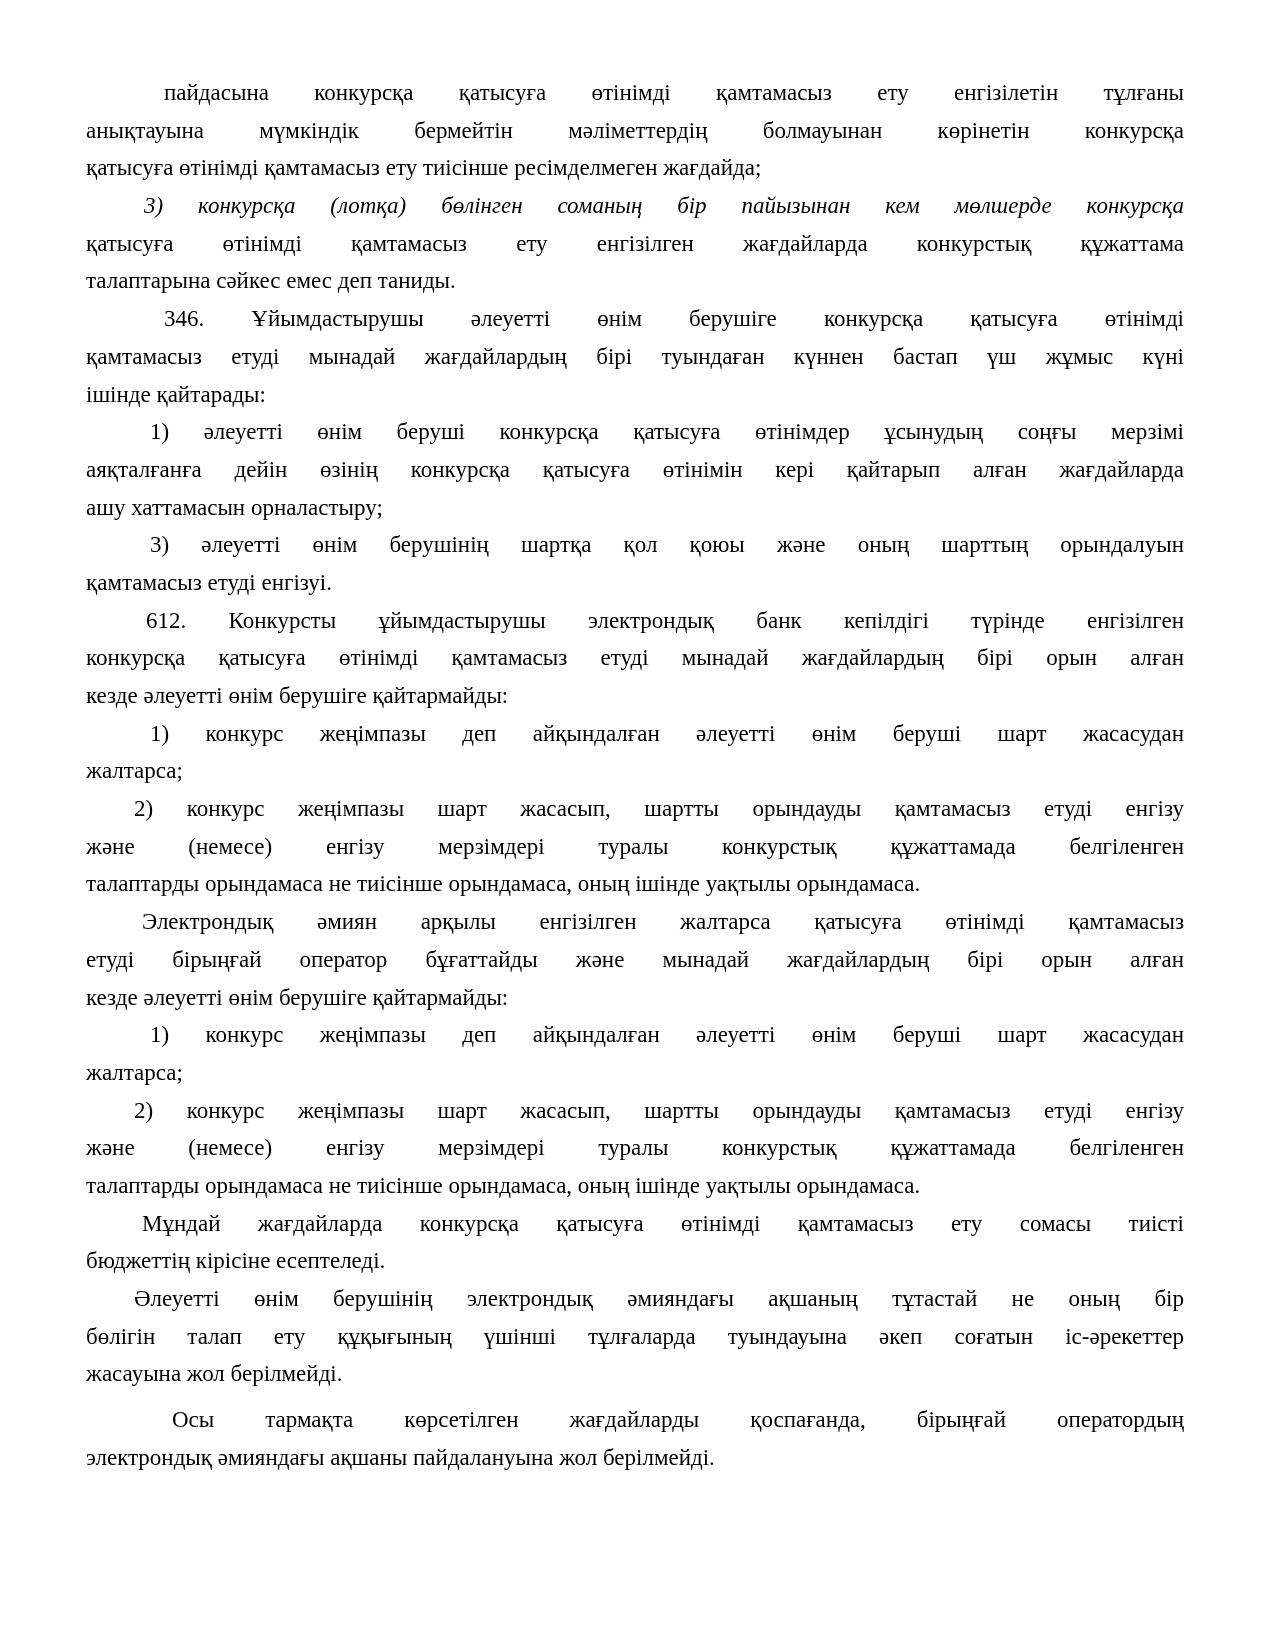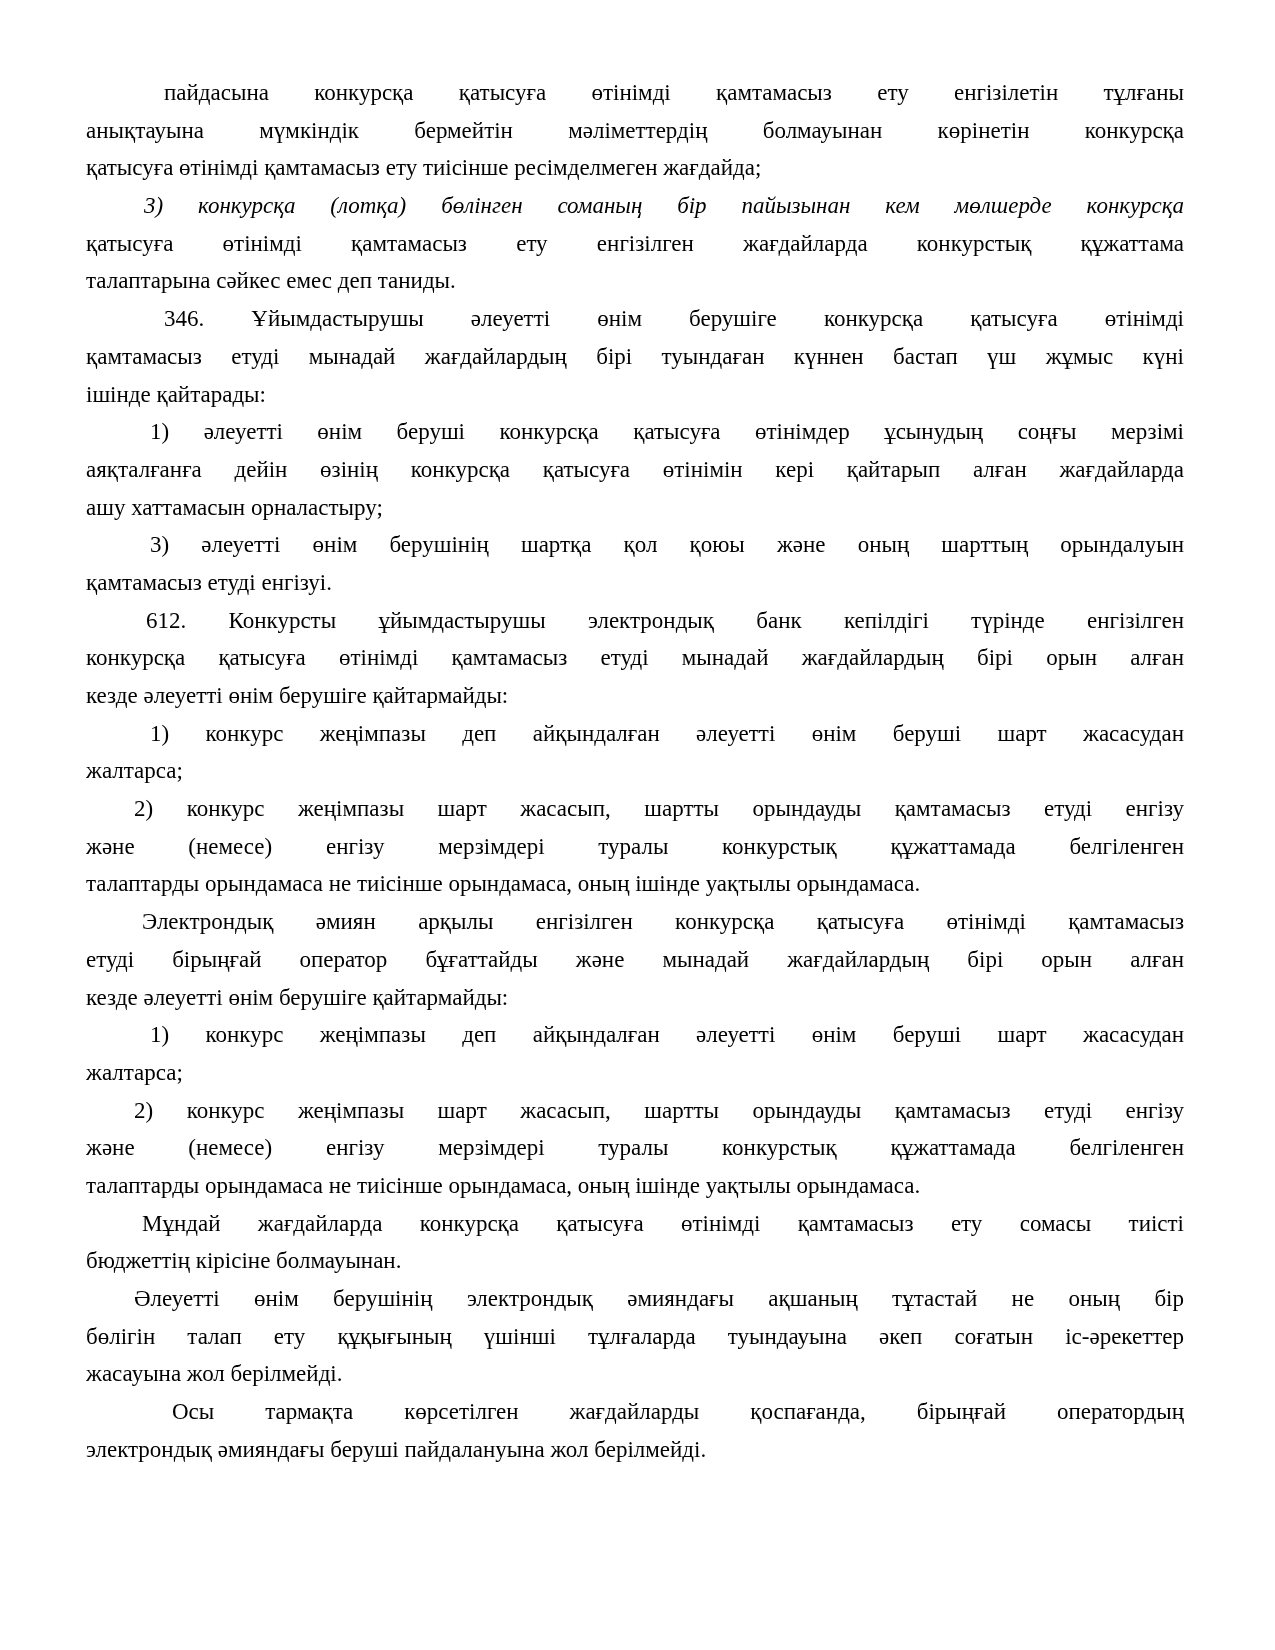--- a/index.html
+++ b/index.html
@@ -34,21 +34,21 @@
     .ln.last {
       text-align: center;
       text-align-last: left;
     }
     .i1 { padding-left: 78px; }
     .i2 { padding-left: 58px; font-style: italic; }
     .i3 { padding-left: 64px; }
     .i5 { padding-left: 48px; }
     .i6 { padding-left: 60px; }
     .i7 { padding-left: 56px; }
-    .i8 { padding-left: 86px; }
+    .i8 { padding-left: 86px; margin-top: 8px; }
     .para { display: block; }
   </style>
 </head>
 <body>
 
 <div class="page">
 
   <div class="para">
     <span class="ln i1">пайдасына конкурсқа қатысуға өтінімді қамтамасыз ету енгізілетін тұлғаны</span>
     <span class="ln">анықтауына мүмкіндік бермейтін мәліметтердің болмауынан көрінетін конкурсқа</span>
@@ -90,45 +90,45 @@
     <span class="ln last">жалтарса;</span>
   </div>
 
   <div class="para">
     <span class="ln i5">2) конкурс жеңімпазы шарт жасасып, шартты орындауды қамтамасыз етуді енгізу</span>
     <span class="ln">және (немесе) енгізу мерзімдері туралы конкурстық құжаттамада белгіленген</span>
     <span class="ln last">талаптарды орындамаса не тиісінше орындамаса, оның ішінде уақтылы орындамаса.</span>
   </div>
 
   <div class="para">
-    <span class="ln i7">Электрондық әмиян арқылы енгізілген конкурсқа қатысуға өтінімді қамтамасыз</span>
+    <span class="ln i7">Электрондық әмиян арқылы енгізілген жалтарса қатысуға өтінімді қамтамасыз</span>
     <span class="ln">етуді бірыңғай оператор бұғаттайды және мынадай жағдайлардың бірі орын алған</span>
     <span class="ln last">кезде әлеуетті өнім берушіге қайтармайды:</span>
   </div>
 
   <div class="para">
     <span class="ln i3">1) конкурс жеңімпазы деп айқындалған әлеуетті өнім беруші шарт жасасудан</span>
     <span class="ln last">жалтарса;</span>
   </div>
 
   <div class="para">
     <span class="ln i5">2) конкурс жеңімпазы шарт жасасып, шартты орындауды қамтамасыз етуді енгізу</span>
     <span class="ln">және (немесе) енгізу мерзімдері туралы конкурстық құжаттамада белгіленген</span>
     <span class="ln last">талаптарды орындамаса не тиісінше орындамаса, оның ішінде уақтылы орындамаса.</span>
   </div>
 
   <div class="para">
     <span class="ln i7">Мұндай жағдайларда конкурсқа қатысуға өтінімді қамтамасыз ету сомасы тиісті</span>
-    <span class="ln last">бюджеттің кірісіне болмауынан.</span>
+    <span class="ln last">бюджеттің кірісіне есептеледі.</span>
   </div>
 
   <div class="para">
     <span class="ln i5">Әлеуетті өнім берушінің электрондық әмияндағы ақшаның тұтастай не оның бір</span>
     <span class="ln">бөлігін талап ету құқығының үшінші тұлғаларда туындауына әкеп соғатын іс-әрекеттер</span>
     <span class="ln last">жасауына жол берілмейді.</span>
   </div>
 
   <div class="para">
     <span class="ln i8">Осы тармақта көрсетілген жағдайларды қоспағанда, бірыңғай оператордың</span>
-    <span class="ln last">электрондық әмияндағы беруші пайдалануына жол берілмейді.</span>
+    <span class="ln last">электрондық әмияндағы ақшаны пайдалануына жол берілмейді.</span>
   </div>
 
 </div>
 
 </body></html>

